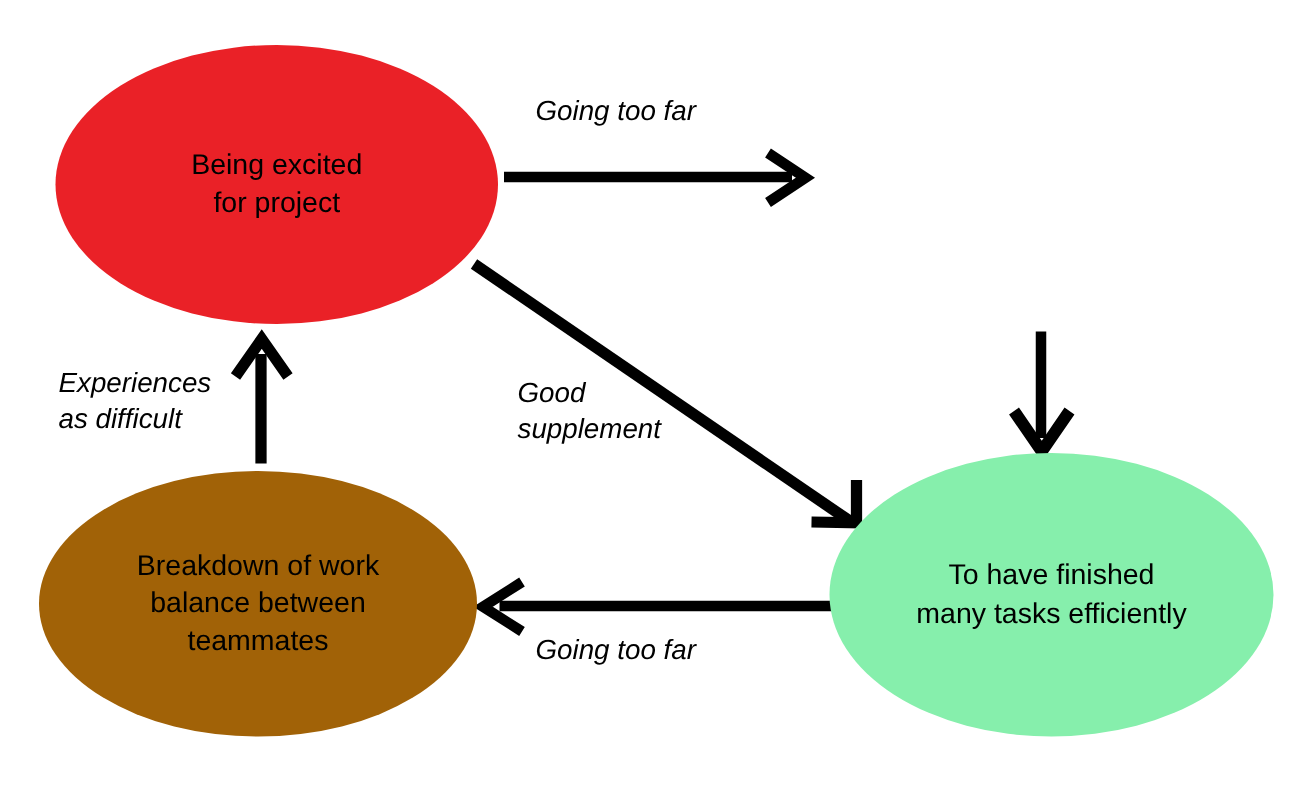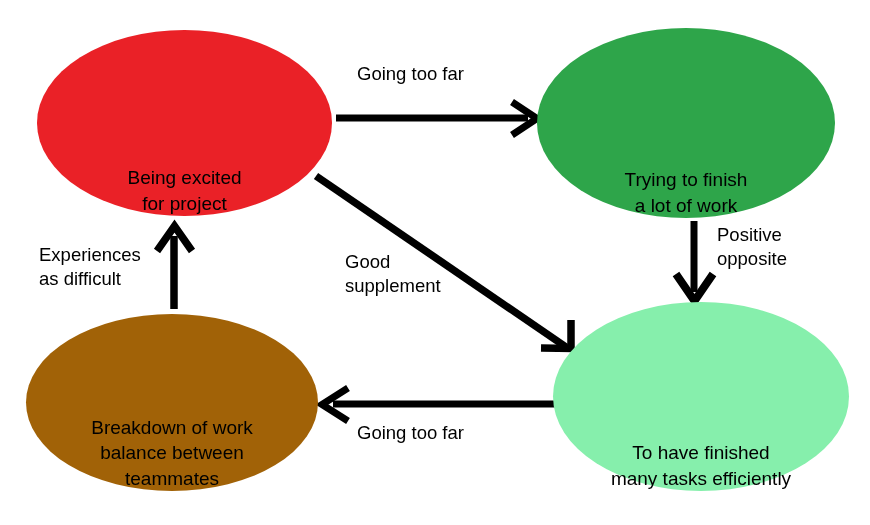--- a/index.html
+++ b/index.html
@@ -15,35 +15,36 @@
     background:#ffffff;
   }
   #edge-layer{
     position:absolute;left:0;top:0;
     width:870px;height:525px;
     pointer-events:none;
   }
   .node{
     position:absolute;
     display:flex;
-    align-items:flex-end;
+    align-items:center;
     justify-content:center;
     border-radius:50%;
     text-align:center;
     color:#000000;
     font-size:19px;
     line-height:1.33;
     z-index:3;
   }
   .node-label{
     padding:0 6px;
     white-space:pre-line;
   }
   .edge-label{
     position:absolute;
+    font-style:italic;
     font-size:18.5px;
     line-height:1.32;
     color:#000000;
     white-space:pre-line;
     z-index:4;
   }
 </style>
 </head>
 <body>
 
@@ -76,40 +77,34 @@
       <path d="M 157 251 L 174.5 226 L 192 251" stroke="#000000" stroke-width="7.5" fill="none" stroke-linecap="butt" stroke-linejoin="miter"></path>
     </g>
 
   </svg>
 
   <div class="node" style="left:37px;top:30px;width:295px;height:186px;background:#ea2127;">
     <span class="node-label">Being excited
 for project</span>
   </div>
 
-  <div class="node" style="left:537px;top:28px;width:298px;height:190px;background:#2ea54a;">
-    <span class="node-label">Trying to finish
-a lot of work</span>
-  </div>
 
   <div class="node" style="left:553px;top:302px;width:296px;height:189px;background:#86efac;">
     <span class="node-label">To have finished
 many tasks efficiently</span>
   </div>
 
   <div class="node" style="left:26px;top:314px;width:292px;height:177px;background:#a16207;">
     <span class="node-label">Breakdown of work
 balance between
 teammates</span>
   </div>
 
   <div class="edge-label" style="left:357px;top:62px;">Going too far</div>
 
-  <div class="edge-label" style="left:717px;top:223px;">Positive
-opposite</div>
 
   <div class="edge-label" style="left:357px;top:421px;">Going too far</div>
 
   <div class="edge-label" style="left:39px;top:243px;">Experiences
 as difficult</div>
 
   <div class="edge-label" style="left:345px;top:250px;">Good
 supplement</div>
 
 </div>

